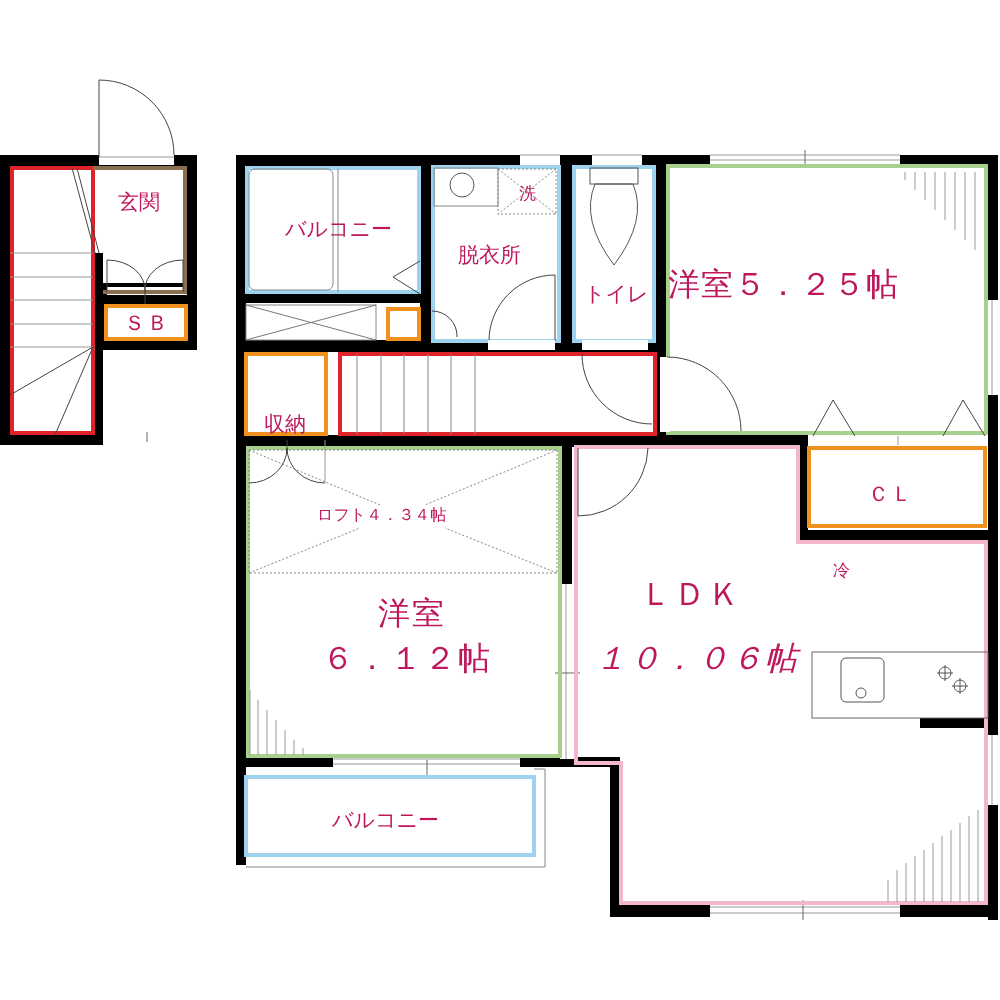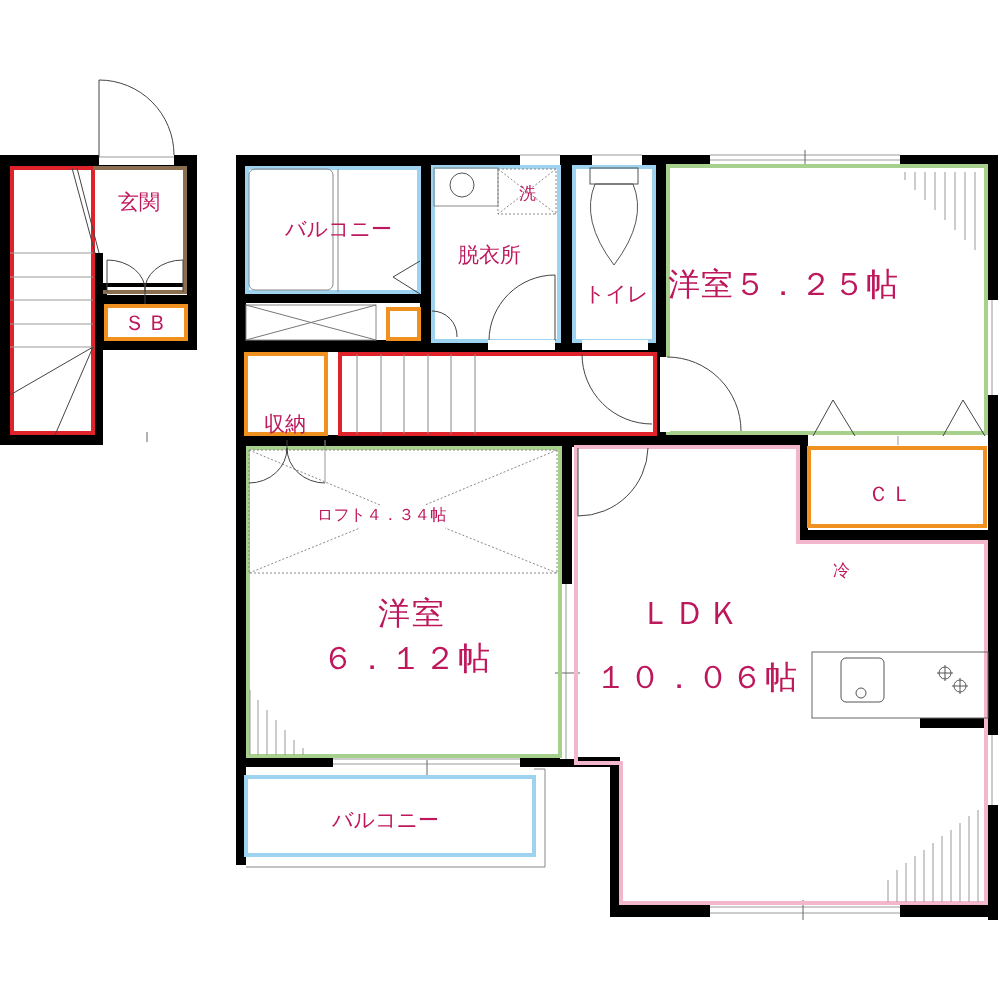--- a/index.html
+++ b/index.html
@@ -227,16 +227,16 @@
 <div class="lbl lbl-md" style="left:285px;top:219px;">バルコニー</div>
 <div class="lbl lbl-xs" style="left:519px;top:185px;">洗</div>
 <div class="lbl lbl-md" style="left:458px;top:245px;">脱衣所</div>
 <div class="lbl lbl-md" style="left:584px;top:284px;">トイレ</div>
 <div class="lbl lbl-md" style="left:264px;top:386px;margin-top:28px;">収納</div>
 <div class="lbl lbl-lg" style="left:668px;top:268px;letter-spacing:1px;">洋室５．２５帖</div>
 <div class="lbl lbl-sm" style="left:868px;top:484px;">ＣＬ</div>
 <div class="lbl lbl-md" style="left:317px;top:507px;font-size:16px;">ロフト４．３４帖</div>
 <div class="lbl lbl-lg" style="left:356px;top:597px;margin-left:22px;">洋室</div>
 <div class="lbl lbl-lg" style="left:322px;top:642px;font-family:Liberation Serif, serif;">６．１２帖</div>
-<div class="lbl lbl-lg" style="left:640px;top:597px;">ＬＤＫ</div>
-<div class="lbl lbl-lg" style="left:595px;top:661px;">１０．０６帖</div>
+<div class="lbl lbl-lg" style="left:640px;top:578px;">ＬＤＫ</div>
+<div class="lbl lbl-lg" style="left:595px;top:642px;font-style:italic;">１０．０６帖</div>
 <div class="lbl lbl-xs" style="left:833px;top:562px;">冷</div>
 <div class="lbl lbl-md" style="left:332px;top:810px;">バルコニー</div>
 
 </body></html>

